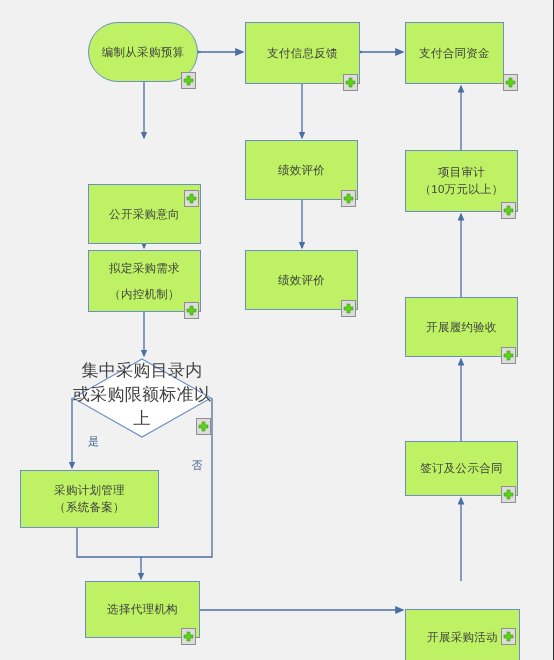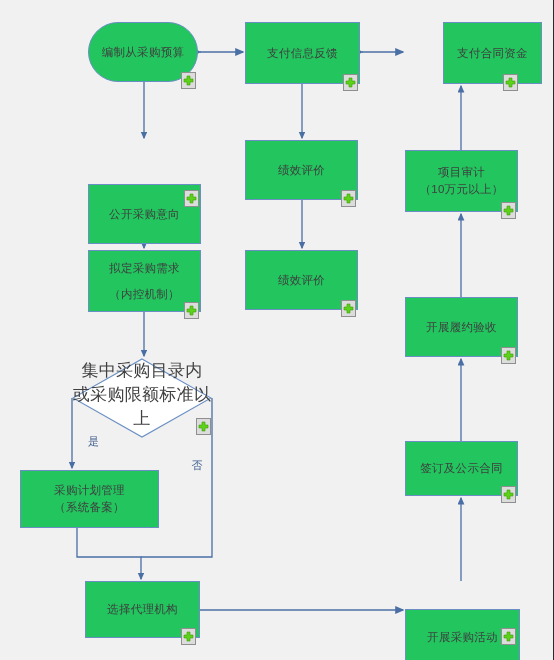--- a/index.html
+++ b/index.html
@@ -28,21 +28,21 @@
     position: absolute;
     left: 0;
     top: 0;
     width: 554px;
     height: 660px;
     pointer-events: none;
   }
   .node {
     position: absolute;
     box-sizing: border-box;
-    background: #22c55e;
+    background: #bef264;
     border: 1px solid #6b8fc4;
     display: flex;
     flex-direction: column;
     align-items: center;
     justify-content: center;
     color: #3f3f3f;
     font-size: 11.5px;
     line-height: 1.45;
     text-align: center;
     letter-spacing: .3px;
@@ -157,21 +157,21 @@
 
   <div class="node" style="left:245px; top:22px; width:115px; height:62px;">
     <span>支付信息反馈</span>
   </div>
   <div class="plus-badge" style="left:343px; top:74px;">
     <svg width="11" height="11" viewBox="0 0 11 11">
         <path d="M4,1 H7 V4 H10 V7 H7 V10 H4 V7 H1 V4 H4 Z" fill="#5cd21a" stroke="#3ba000" stroke-width=".6"></path>
       </svg>
   </div>
 
-  <div class="node" style="left:405px; top:22px; width:99px; height:62px;margin-left:38px;">
+  <div class="node" style="left:405px; top:22px; width:99px; height:62px;">
     <span>支付合同资金</span>
   </div>
   <div class="plus-badge" style="left:503px; top:74px;">
     <svg width="11" height="11" viewBox="0 0 11 11">
         <path d="M4,1 H7 V4 H10 V7 H7 V10 H4 V7 H1 V4 H4 Z" fill="#5cd21a" stroke="#3ba000" stroke-width=".6"></path>
       </svg>
   </div>
 
   <div class="node" style="left:88px; top:140px; width:113px; height:60px;margin-top:44px;">
     <span>公开采购意向</span>

